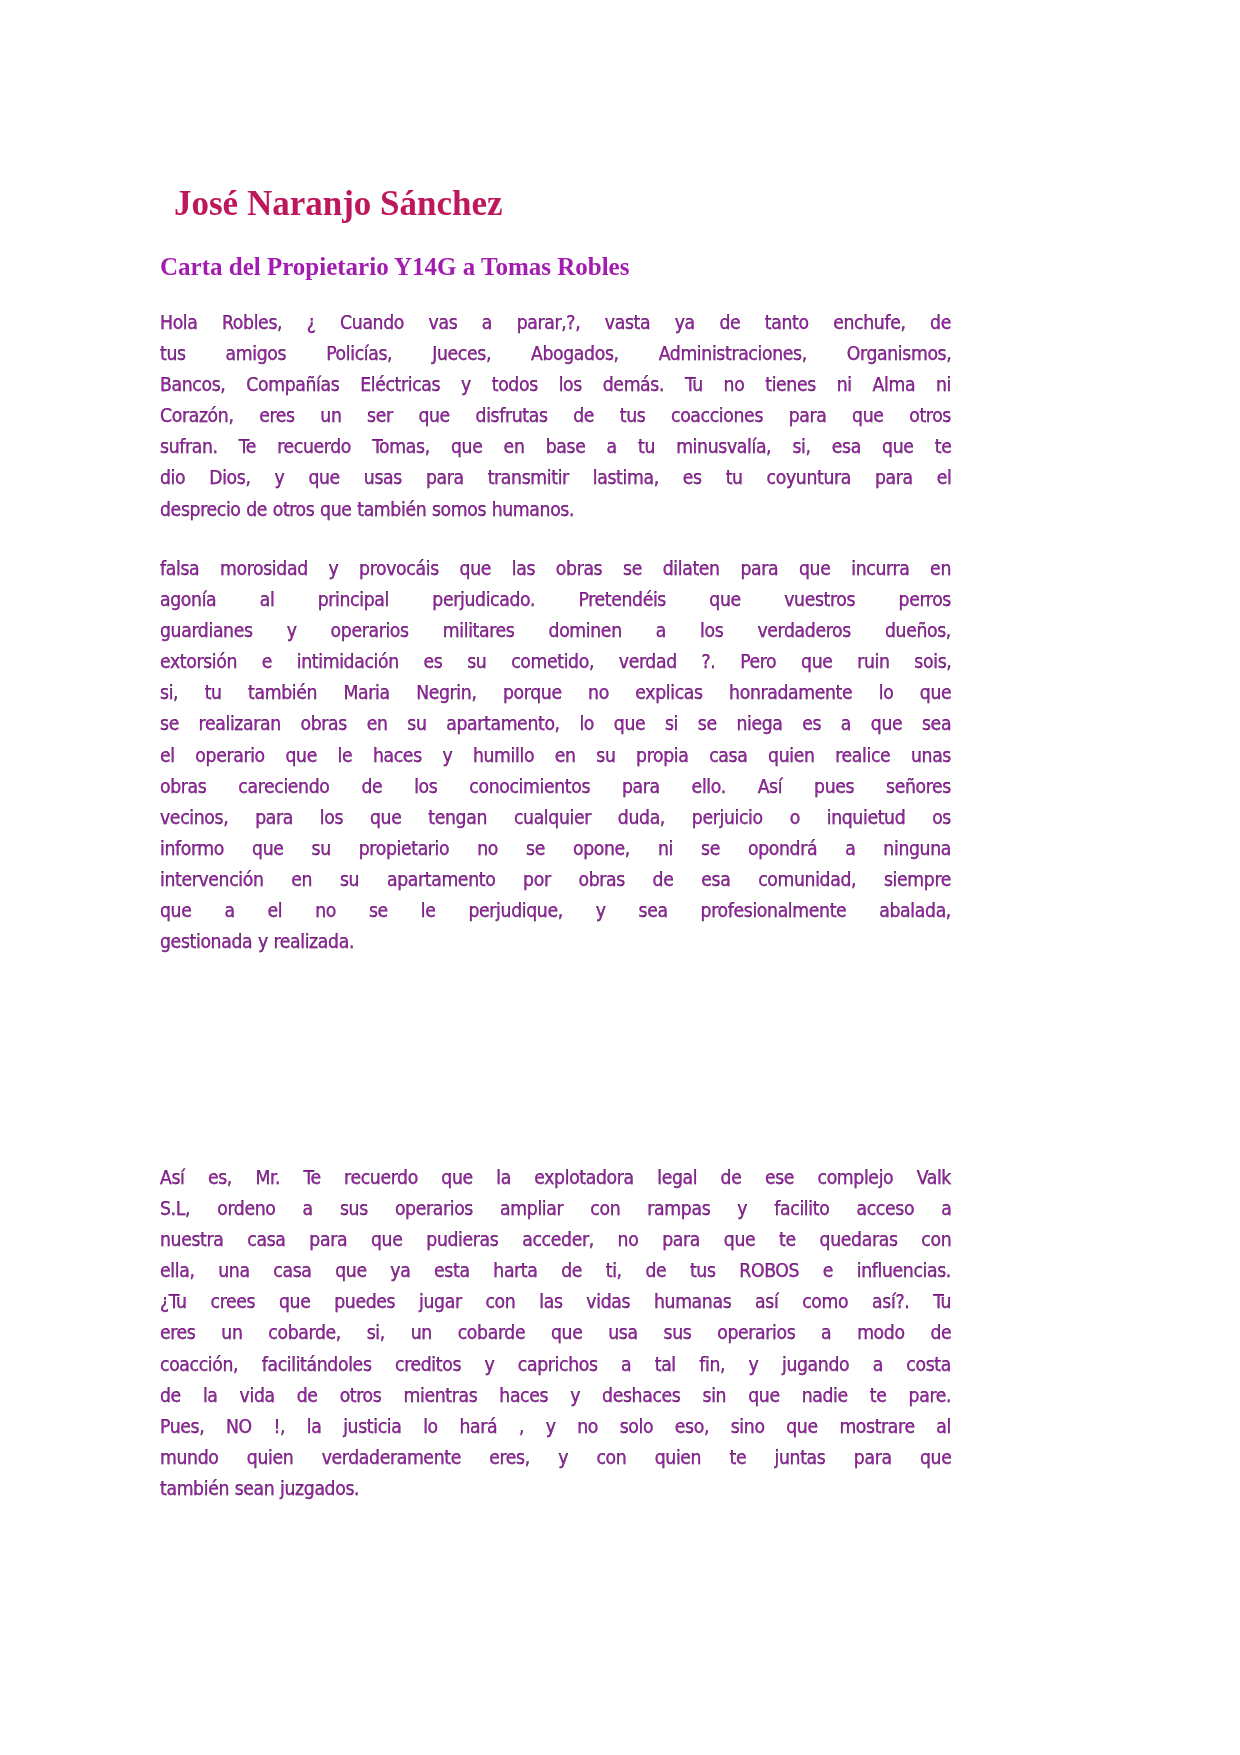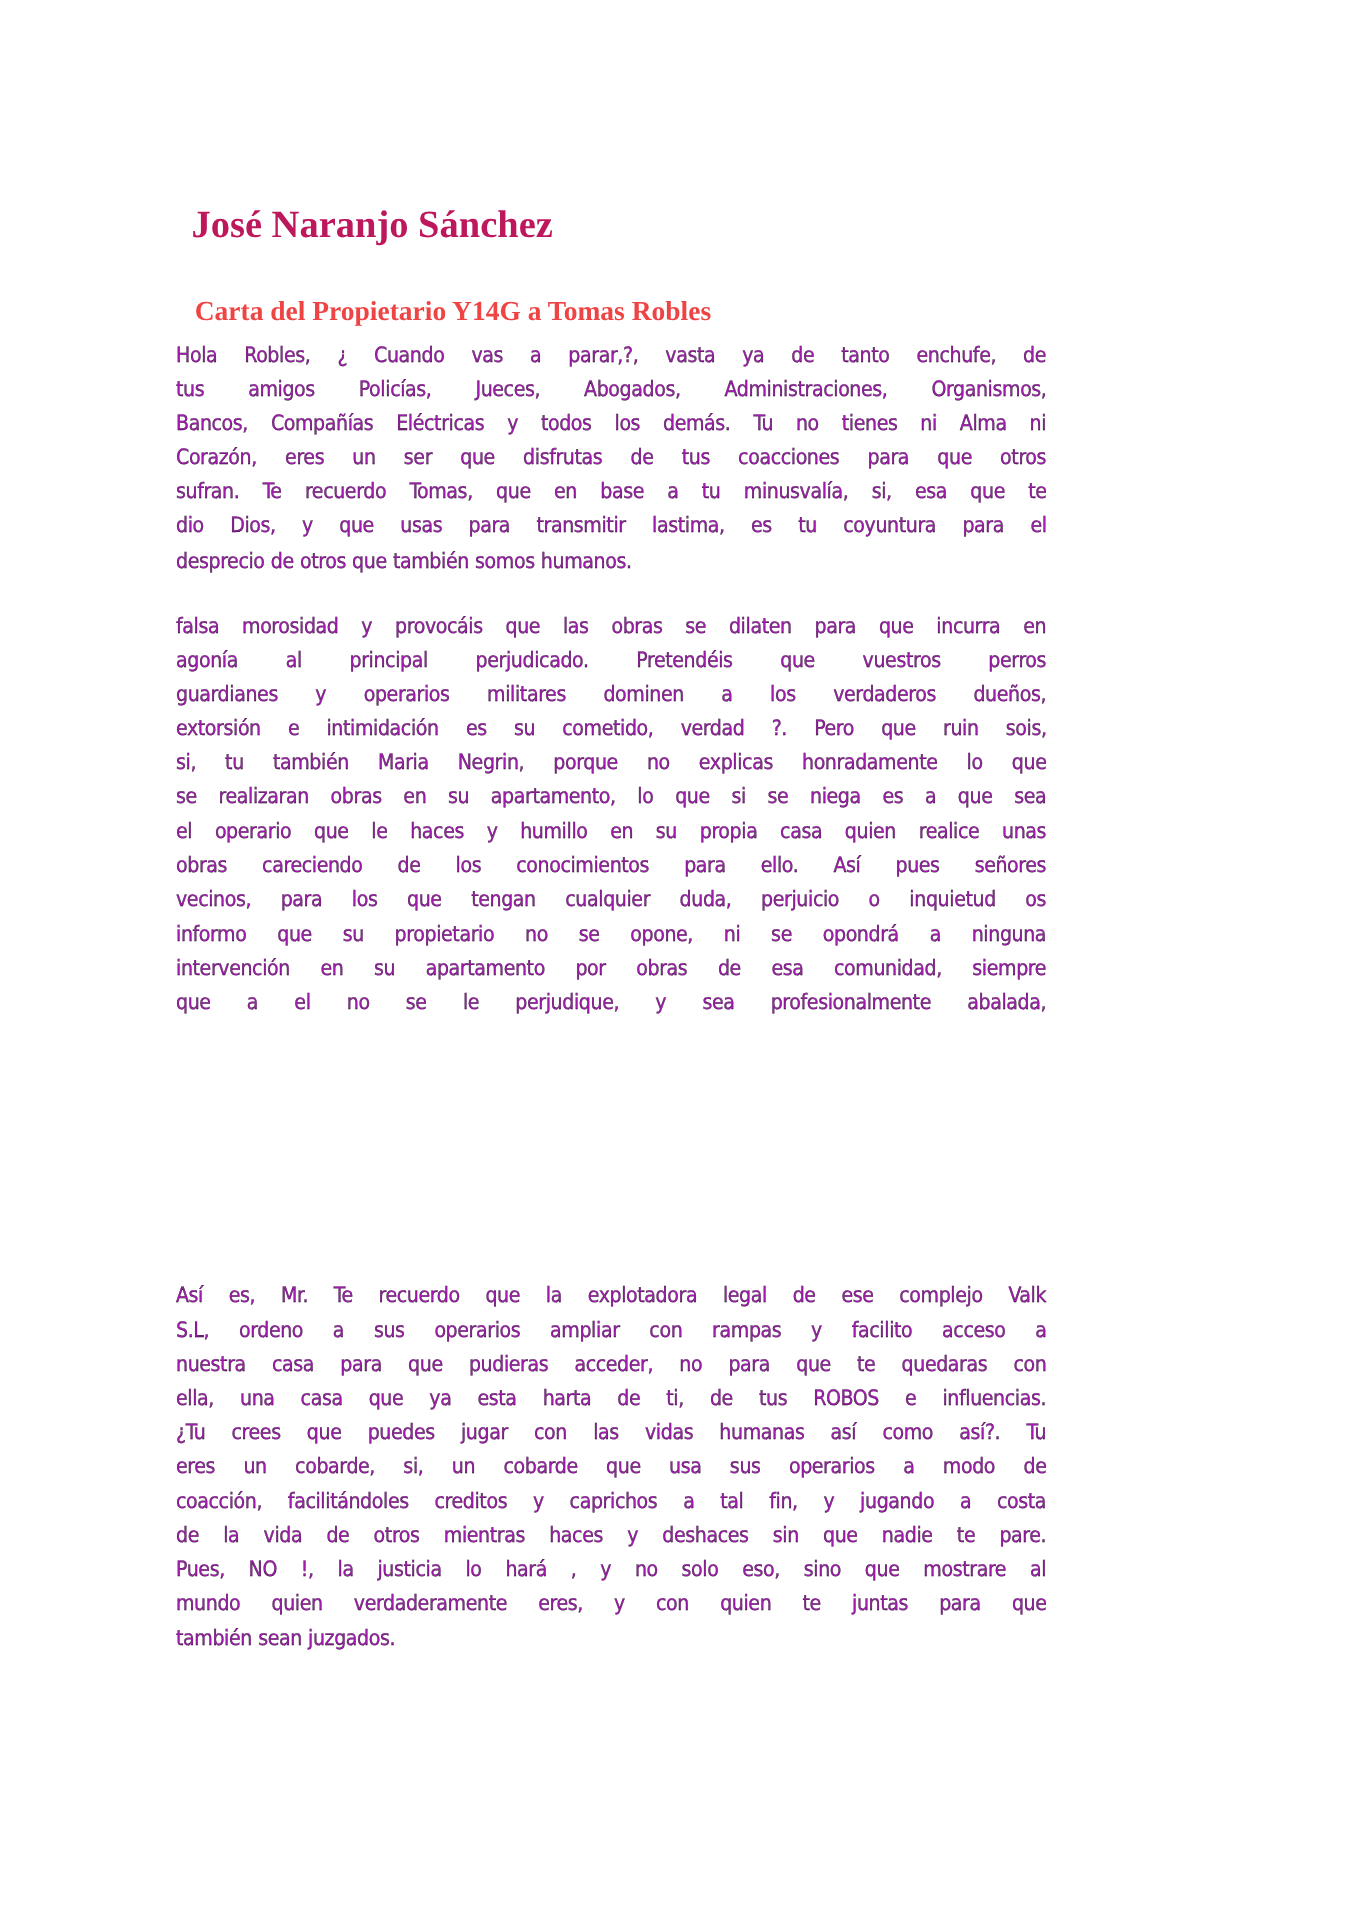--- a/index.html
+++ b/index.html
@@ -7,21 +7,21 @@
   .page { position: absolute; left: 0; top: 0; width: 1240px; height: 1755px; background: #ffffff; }
   .title {
     position: absolute; left: 174px; top: 182px;
     font-family: "Liberation Serif", "DejaVu Serif", serif;
     font-weight: bold; font-size: 35px; color: #be185d; margin: 0; line-height: 44px;
     white-space: nowrap;
   }
   .subtitle {
     position: absolute; left: 160px; top: 251px;
     font-family: "Liberation Serif", "DejaVu Serif", serif;
-    font-weight: bold; font-size: 25px; color: #ef4444; margin: 17px; line-height: 32px;
+    font-weight: bold; font-size: 25px; color: #a21caf; margin: 0; line-height: 32px;
     white-space: nowrap;
   }
   .para {
     position: absolute; left: 160px; width: 791px; margin: 0;
     font-family: "DejaVu Sans", sans-serif;
     font-size: 19.2px; line-height: 31.1px; color: #a21caf;
     text-align: justify; text-align-last: left;
     font-stretch: condensed;
     letter-spacing: -0.35px;
     word-spacing: 0.5px;
@@ -55,20 +55,21 @@
       <span class="ln" style="display: block; word-spacing: 28.875px;">guardianes y operarios militares dominen a los verdaderos dueños,</span>
       <span class="ln" style="display: block; word-spacing: 19.5909px;">extorsión e intimidación es su cometido, verdad ?. Pero que ruin sois,</span>
       <span class="ln" style="display: block; word-spacing: 21.3px;">si, tu también Maria Negrin, porque no explicas honradamente lo que</span>
       <span class="ln" style="display: block; word-spacing: 14.5714px;">se realizaran obras en su apartamento, lo que si se niega es a que sea</span>
       <span class="ln" style="display: block; word-spacing: 15.5px;">el operario que le haces y humillo en su propia casa quien realice unas</span>
       <span class="ln" style="display: block; word-spacing: 26.7222px;">obras careciendo de los conocimientos para ello. Así pues señores</span>
       <span class="ln" style="display: block; word-spacing: 21.7px;">vecinos, para los que tengan cualquier duda, perjuicio o inquietud os</span>
       <span class="ln" style="display: block; word-spacing: 22.8636px;">informo que su propietario no se opone, ni se opondrá a ninguna</span>
       <span class="ln" style="display: block; word-spacing: 22.6111px;">intervención en su apartamento por obras de esa comunidad, siempre</span>
       <span class="ln" style="display: block; word-spacing: 27.8px;">que a el no se le perjudique, y sea profesionalmente abalada,</span>
+      <span class="ln last" style="display: block;">gestionada y realizada.</span>
     </div>
   <div class="para" id="p3">
       <span class="ln" style="display: block; word-spacing: 18.25px;">Así es, Mr. Te recuerdo que la explotadora legal de ese complejo Valk</span>
       <span class="ln" style="display: block; word-spacing: 21.9545px;">S.L, ordeno a sus operarios ampliar con rampas y facilito acceso a</span>
       <span class="ln" style="display: block; word-spacing: 18.6818px;">nuestra casa para que pudieras acceder, no para que te quedaras con</span>
       <span class="ln" style="display: block; word-spacing: 18.5px;">ella, una casa que ya esta harta de ti, de tus ROBOS e influencias.</span>
       <span class="ln" style="display: block; word-spacing: 18.6667px;">¿Tu crees que puedes jugar con las vidas humanas así como así?. Tu</span>
       <span class="ln" style="display: block; word-spacing: 20.6667px;">eres un cobarde, si, un cobarde que usa sus operarios a modo de</span>
       <span class="ln" style="display: block; word-spacing: 18.3182px;">coacción, facilitándoles creditos y caprichos a tal fin, y jugando a costa</span>
       <span class="ln" style="display: block; word-spacing: 16.8846px;">de la vida de otros mientras haces y deshaces sin que nadie te pare.</span>

